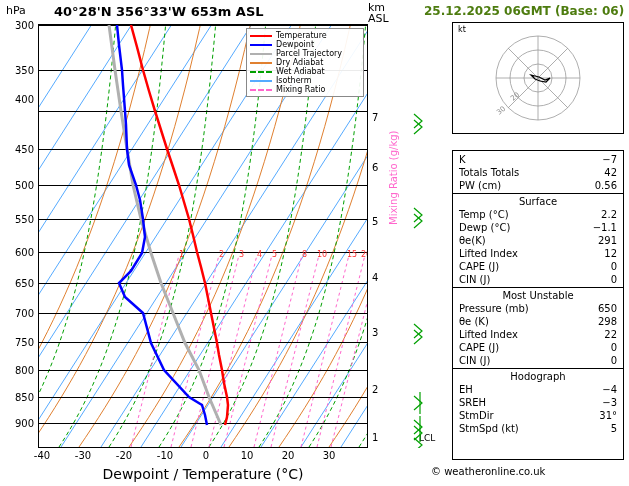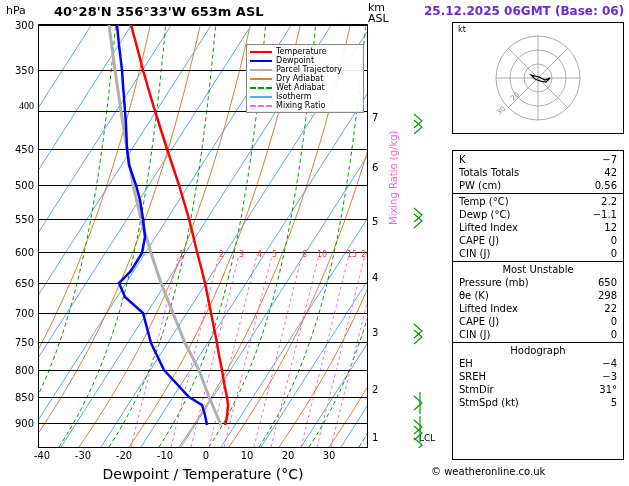--- a/index.html
+++ b/index.html
@@ -10,27 +10,27 @@
   #hpa-label{left:6px;top:4px;font-size:11px;color:#000;}
   #station-title{left:54px;top:4px;font-size:13px;font-weight:bold;color:#000;}
   #km-label{left:368px;top:2px;font-size:11px;color:#000;text-align:left;width:24px;line-height:11px;}
   #plot{left:38px;top:24px;width:330px;height:424px;border:1px solid #000;box-sizing:border-box;overflow:hidden;background:#fff;}
   #plot svg{display:block;}
   .ytick{font-size:10px;color:#000;text-align:right;width:32px;}
   .xtick{font-size:10px;color:#000;text-align:center;width:30px;}
   .rtick{font-size:10px;color:#000;text-align:left;width:20px;}
   #xaxis-title{left:38px;top:466px;width:330px;text-align:center;font-size:14px;color:#000;}
   #mixlabel{left:388px;top:225px;font-size:10px;color:#ff66cc;transform:rotate(-90deg);transform-origin:left top;white-space:nowrap;}
-  #legend{left:246px;top:28px;width:118px;border:1px solid #888;background:rgba(255,255,255,0.92);font-size:8px;padding:2px 3px;box-sizing:border-box;margin-top:16px;}
+  #legend{left:246px;top:28px;width:118px;border:1px solid #888;background:rgba(255,255,255,0.92);font-size:8px;padding:2px 3px;box-sizing:border-box;}
   .leg-row{display:flex;align-items:center;height:9px;}
   .leg-line{width:22px;height:0;border-top-width:2px;border-top-style:solid;margin-right:4px;}
   .leg-txt{color:#000;line-height:9px;}
   
   #right{left:420px;top:0;width:209px;height:486px;}
-  #date-title{left:424px;top:4px;font-size:12px;font-weight:bold;color:#6d28d9;white-space:nowrap;}
+  #date-title{left:424px;top:4px;font-size:12px;font-weight:bold;color:#4d7c0f;white-space:nowrap;}
   #hodo-box{left:452px;top:22px;width:172px;height:112px;border:1px solid #000;box-sizing:border-box;background:#fff;}
   #kt-label{left:458px;top:25px;font-size:8px;color:#000;}
   #info-box{left:452px;top:150px;width:172px;height:310px;border:1px solid #000;box-sizing:border-box;background:#fff;font-size:10px;color:#000;padding:2px 0 0 0;}
   .info-row{display:flex;justify-content:space-between;padding:0 6px;line-height:13px;height:13px;}
   .info-head{text-align:center;line-height:13px;height:13px;font-size:10px;}
   .sep{border-top:1px solid #000;margin:1px 0;}
   #credit{left:431px;top:466px;font-size:10px;color:#000;}
   .lcl{font-size:9px;color:#000;}
 </style>
 </head>
@@ -140,21 +140,21 @@
 
         <polyline fill="none" stroke="#0000ff" stroke-width="2.5" points="168,400 166,390 163,380 150,372 125,345 112,318 104,288 86,272 80,258 92,246 103,228 106,212 104,194 101,175 97,160 90,140 88,124 87,100 86,86 84,60 83,45 80,20 78,0"></polyline>
 
         <polyline fill="none" stroke="#ff0000" stroke-width="2.5" points="186,400 188,392 189,380 188,372 185,358 183,345 180,330 178,318 175,303 172,288 169,273 166,258 162,242 158,227 154,210 150,194 145,177 140,160 134,142 128,124 122,105 116,86 110,66 104,45 98,22 92,0"></polyline>
       </g>
     </svg>
   </div>
 
   <div class="abs ytick" style="left:2px;top:20px;">300</div>
   <div class="abs ytick" style="left:2px;top:65px;">350</div>
-  <div class="abs ytick" style="left:2px;top:100px;font-family:Liberation Serif, serif;">400</div>
+  <div class="abs ytick" style="left:2px;top:94px;">400</div>
   <div class="abs ytick" style="left:2px;top:144px;">450</div>
   <div class="abs ytick" style="left:2px;top:180px;">500</div>
   <div class="abs ytick" style="left:2px;top:214px;">550</div>
   <div class="abs ytick" style="left:2px;top:247px;">600</div>
   <div class="abs ytick" style="left:2px;top:278px;">650</div>
   <div class="abs ytick" style="left:2px;top:308px;">700</div>
   <div class="abs ytick" style="left:2px;top:337px;">750</div>
   <div class="abs ytick" style="left:2px;top:365px;">800</div>
   <div class="abs ytick" style="left:2px;top:392px;">850</div>
   <div class="abs ytick" style="left:2px;top:418px;">900</div>
@@ -263,29 +263,34 @@
   </div>
   <div class="info-row">
     <span>Totals Totals</span>
     <span>42</span>
   </div>
   <div class="info-row">
     <span>PW (cm)</span>
     <span>0.56</span>
   </div>
   <div class="sep"></div>
+  <div class="info-head">Surface</div>
   <div class="info-row">
     <span>Temp (°C)</span>
     <span>2.2</span>
   </div>
   <div class="info-row">
     <span>Dewp (°C)</span>
     <span>−1.1</span>
   </div>
   <div class="info-row">
+    <span>θe(K)</span>
+    <span>291</span>
+  </div>
+  <div class="info-row">
     <span>Lifted Index</span>
     <span>12</span>
   </div>
   <div class="info-row">
     <span>CAPE (J)</span>
     <span>0</span>
   </div>
   <div class="info-row">
     <span>CIN (J)</span>
     <span>0</span>

